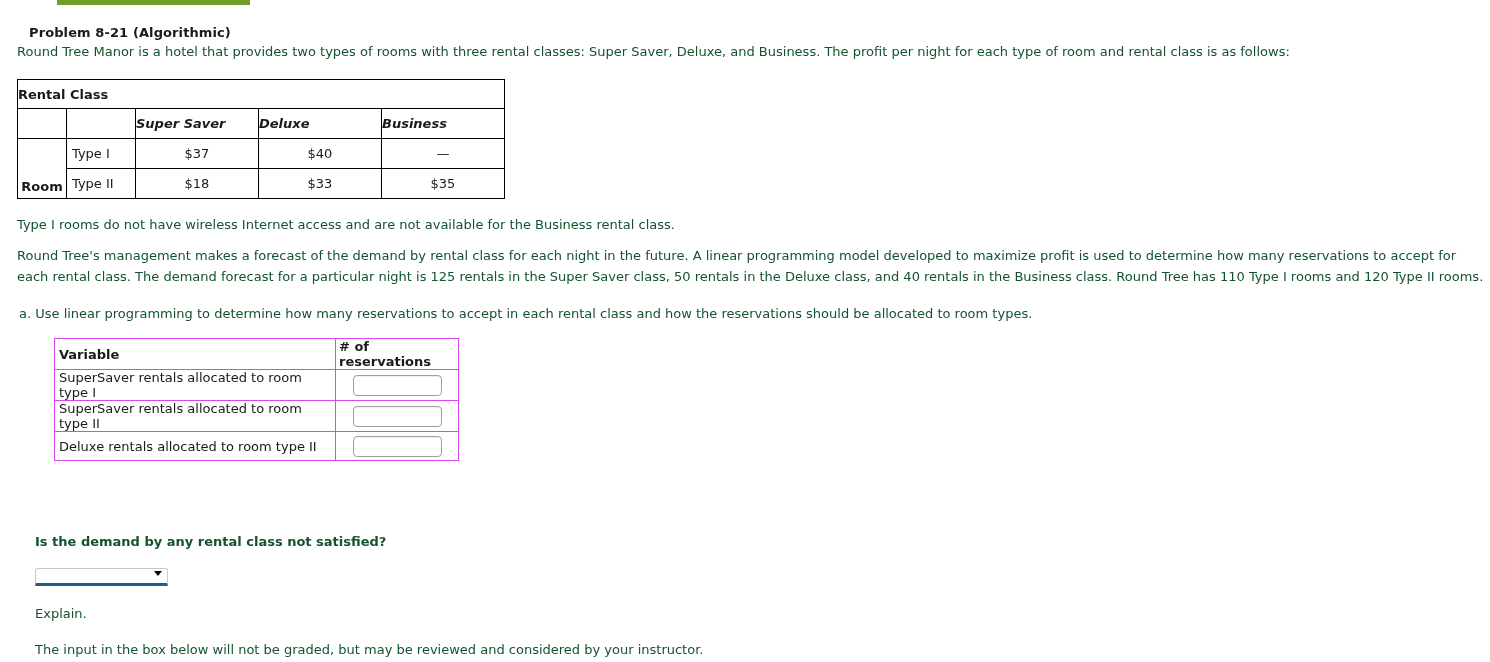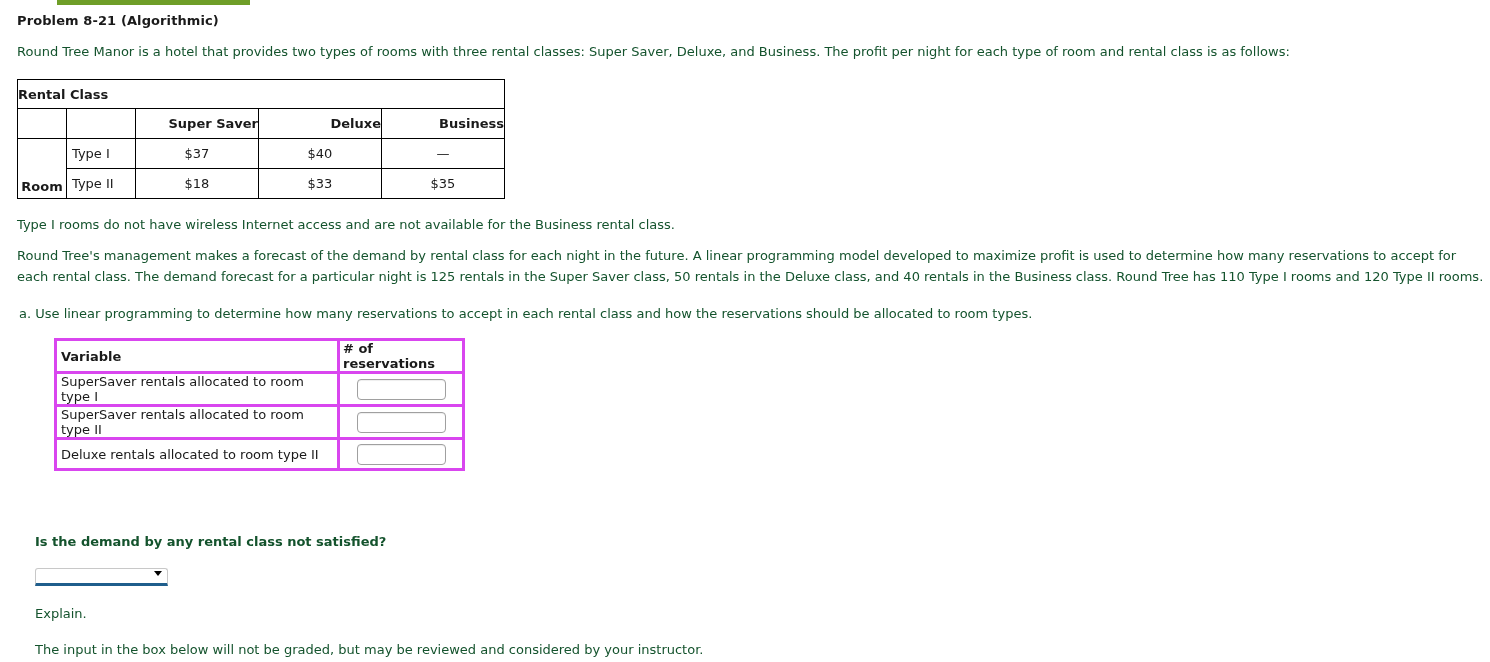--- a/index.html
+++ b/index.html
@@ -42,21 +42,21 @@
   }
 
   .page {
     position: relative;
     padding: 0;
   }
 
   h1.problem-title {
     font-size: 13px;
     font-weight: bold;
-    margin: 0;
+    margin: 12px;
     padding: 0;
     position: absolute;
     left: 17px;
     top: 13px;
     letter-spacing: 0.1px;
     color: #1a1a1a;
   }
 
   p.para {
     font-size: 13px;
@@ -110,23 +110,24 @@
     height: 29px;
     font-weight: normal;
     color: #1a1a1a;
   }
   table.rental-table .hdr-rental {
     text-align: left;
     font-weight: bold;
     height: 28px;
   }
   table.rental-table .col-hdr {
-    text-align: right;
+    text-align: left;
     font-weight: bold;
     width: 122px;
+    font-style: italic;
   }
   table.rental-table .blank-corner {
     width: 48px;
     border-right: none;
   }
   table.rental-table .blank-corner2 {
     width: 63px;
   }
   table.rental-table .room-label {
     font-weight: bold;
@@ -148,21 +149,21 @@
   
   table.var-table {
     position: absolute;
     left: 54px;
     top: 338px;
     border-collapse: collapse;
     font-size: 13px;
     background: #fff;
   }
   table.var-table td {
-    border: 3px solid #d946ef;
+    border: 1px solid #d946ef;
     padding: 0 4px;
     height: 28px;
     color: #1a1a1a;
   }
   table.var-table .var-hdr {
     font-weight: bold;
     text-align: left;
     padding-left: 4px;
   }
   table.var-table .res-hdr {

